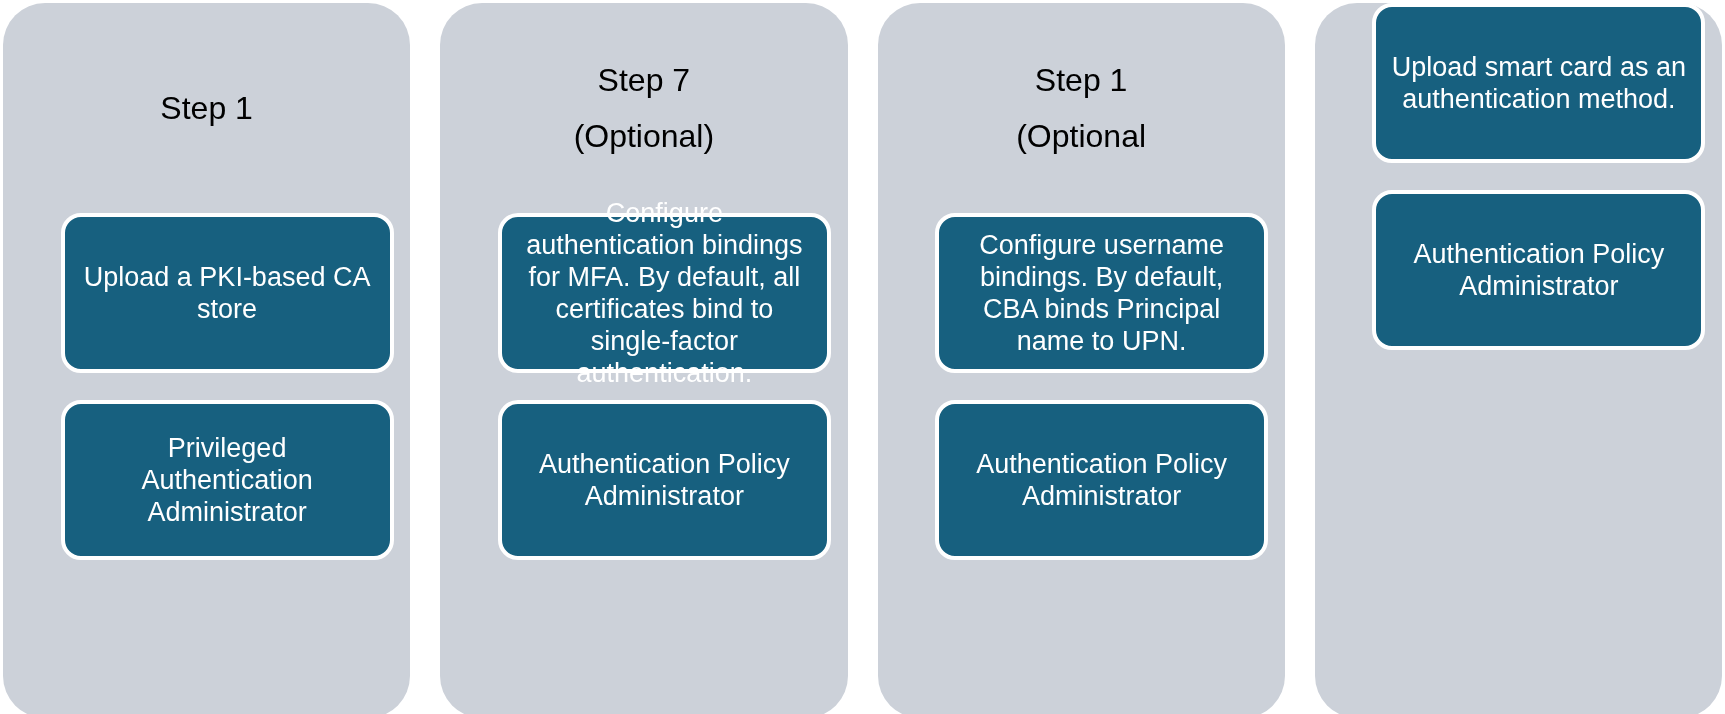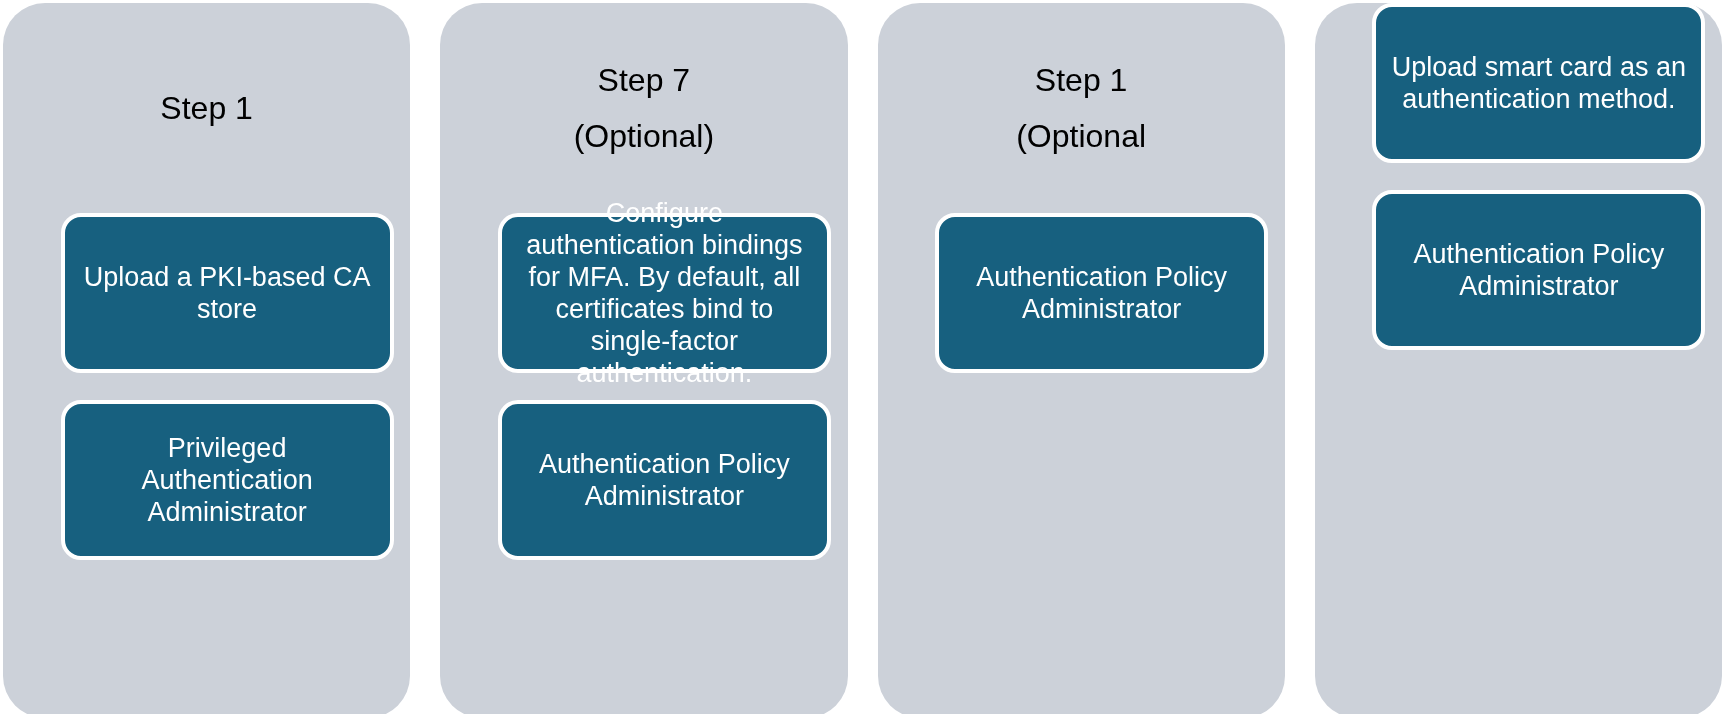--- a/index.html
+++ b/index.html
@@ -90,20 +90,26 @@
     <div class="card">
       <span class="card-text">Authentication Policy
 Administrator</span>
     </div>
   </div>
 
   <div class="panel">
     <div class="panel-title">Step 1
 (Optional</div>
     <div class="card">
+      <span class="card-text">Configure username
+bindings. By default,
+CBA binds Principal
+name to UPN.</span>
+    </div>
+    <div class="card">
       <span class="card-text">Authentication Policy
 Administrator</span>
     </div>
   </div>
 
   <div class="panel">
     <div class="card">
       <span class="card-text">Upload smart card as an
 authentication method.</span>
     </div>

